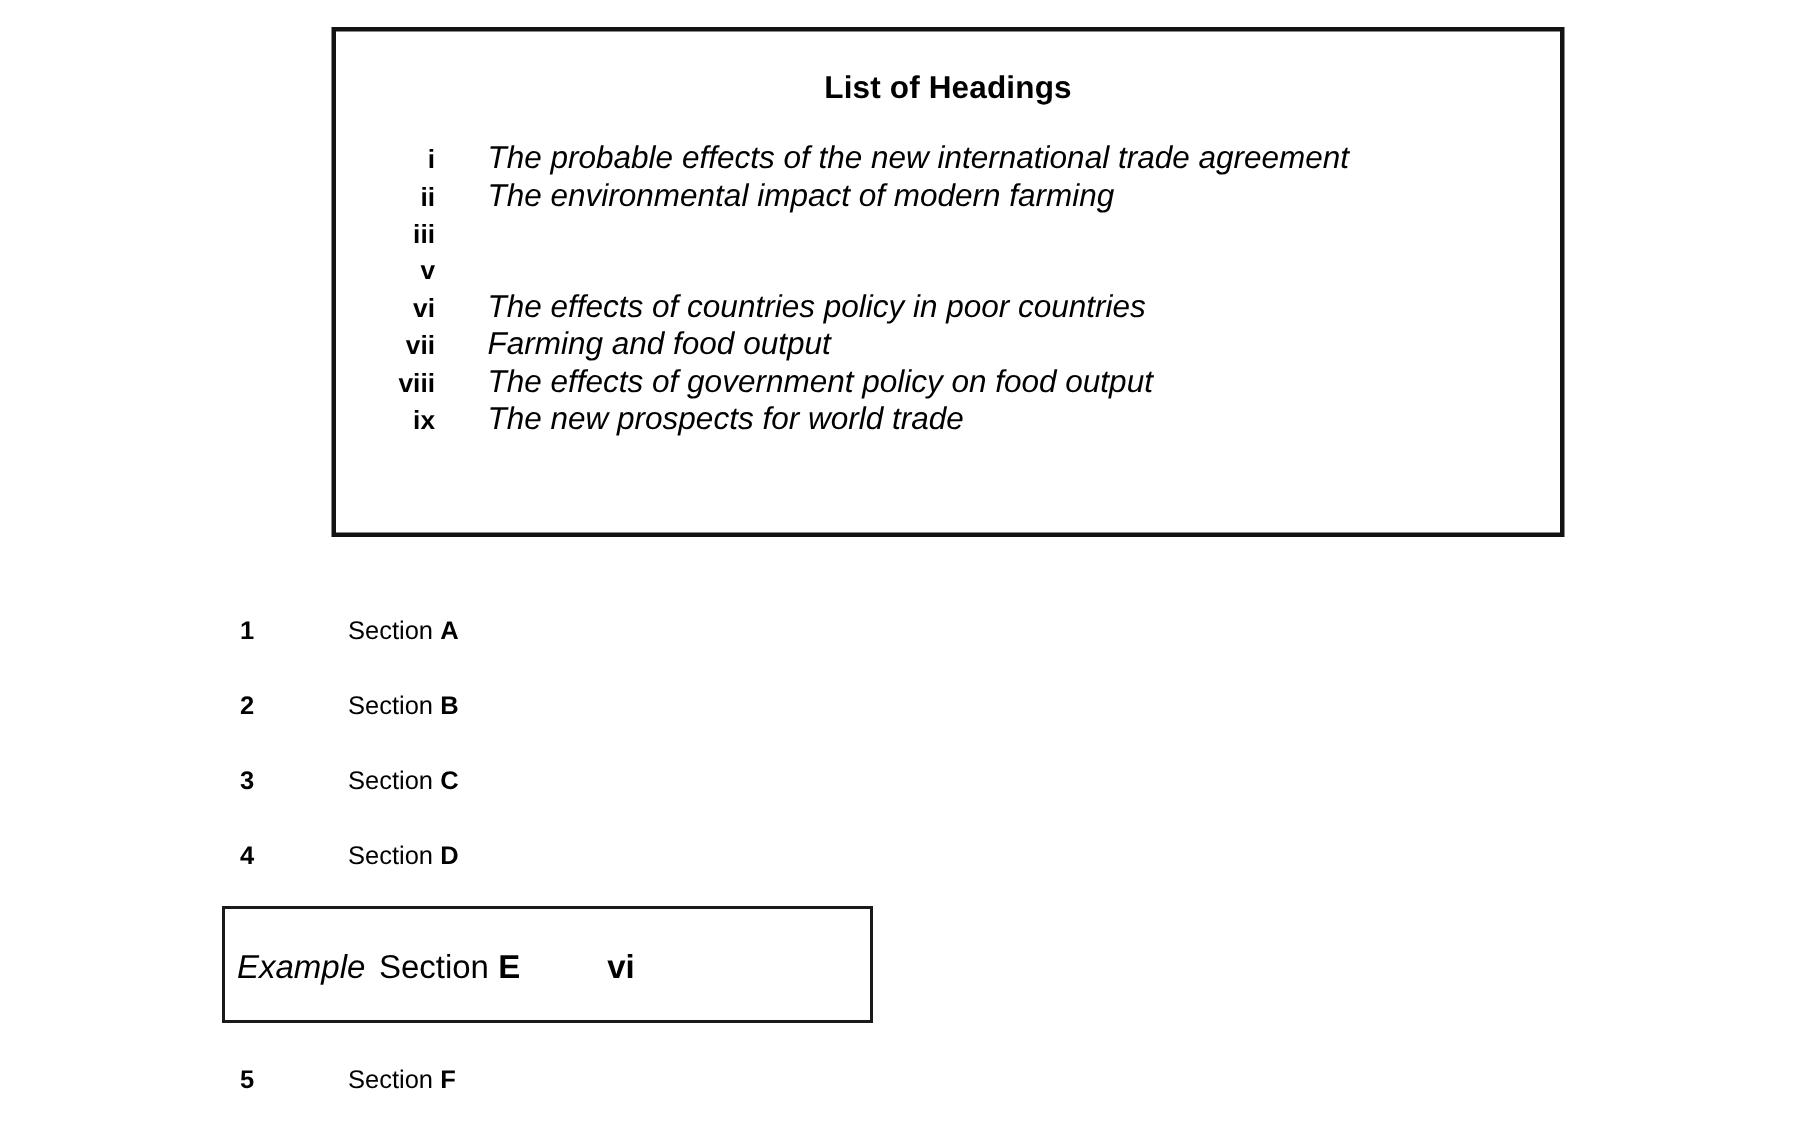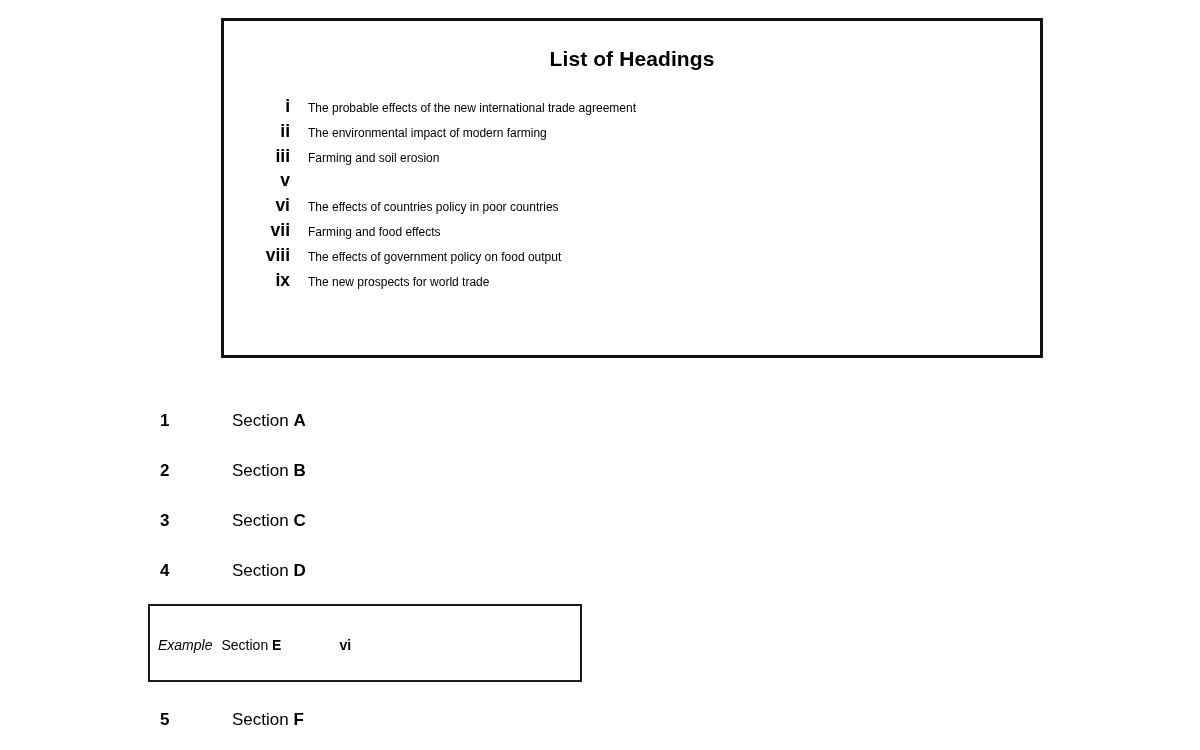--- a/index.html
+++ b/index.html
@@ -57,25 +57,26 @@
   .heading-num {
     width: 66px;            
     text-align: right;
     font-size: 17.5px;
     font-weight: bold;
     flex: 0 0 auto;
     line-height: 24.8px;
   }
 
   .heading-text {
-    margin-left: 18px;      
-    font-size: 12px;
+    margin-left: 35px;      
+    font-size: 21px;
     font-weight: normal;
     line-height: 24.8px;
     white-space: nowrap;
+    font-style: italic;
   }
 
   
   .q-row {
     position: absolute;
     display: flex;
     align-items: baseline;
     left: 160px;
     font-size: 17px;
     line-height: 20px;
@@ -110,21 +111,21 @@
     border: 2px solid #1a1a1a;
     background: #ffffff;
   }
 
   .example-inner {
     position: absolute;
     left: 8px;
     top: 29px;
     display: flex;
     align-items: flex-end;
-    font-size: 14px;
+    font-size: 22px;
     line-height: 20px;
     white-space: pre;
   }
   .example-word {
     font-style: italic;
     font-weight: normal;
   }
   .example-label {
     font-weight: normal;
     margin-left: 9px;
@@ -151,36 +152,35 @@
       <span class="heading-text">The probable effects of the new international trade agreement</span>
     </div>
 
     <div class="heading-row">
       <span class="heading-num">ii</span>
       <span class="heading-text">The environmental impact of modern farming</span>
     </div>
 
     <div class="heading-row">
       <span class="heading-num">iii</span>
-      <span class="heading-text">Farming and soil erosion</span>
     </div>
 
 
     <div class="heading-row">
       <span class="heading-num">v</span>
     </div>
 
     <div class="heading-row">
       <span class="heading-num">vi</span>
       <span class="heading-text">The effects of countries policy in poor countries</span>
     </div>
 
     <div class="heading-row">
       <span class="heading-num">vii</span>
-      <span class="heading-text">Farming and food effects</span>
+      <span class="heading-text">Farming and food output</span>
     </div>
 
     <div class="heading-row">
       <span class="heading-num">viii</span>
       <span class="heading-text">The effects of government policy on food output</span>
     </div>
 
     <div class="heading-row">
       <span class="heading-num">ix</span>
       <span class="heading-text">The new prospects for world trade</span>

